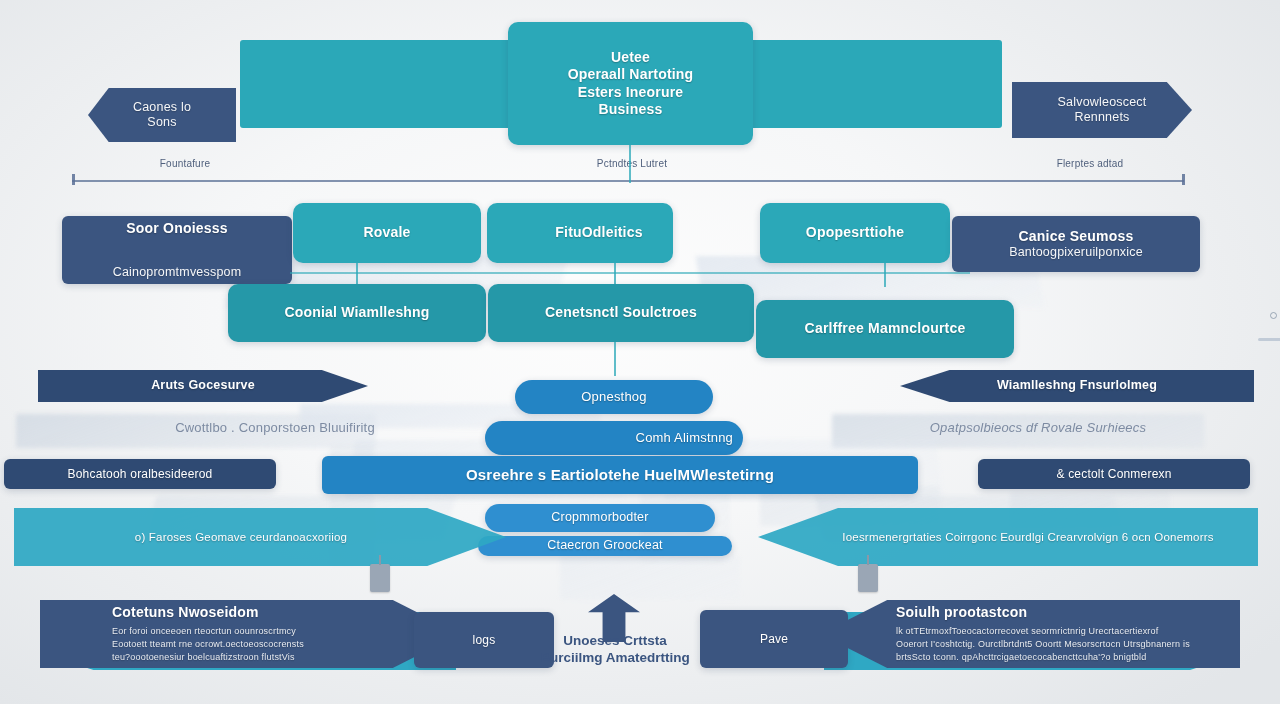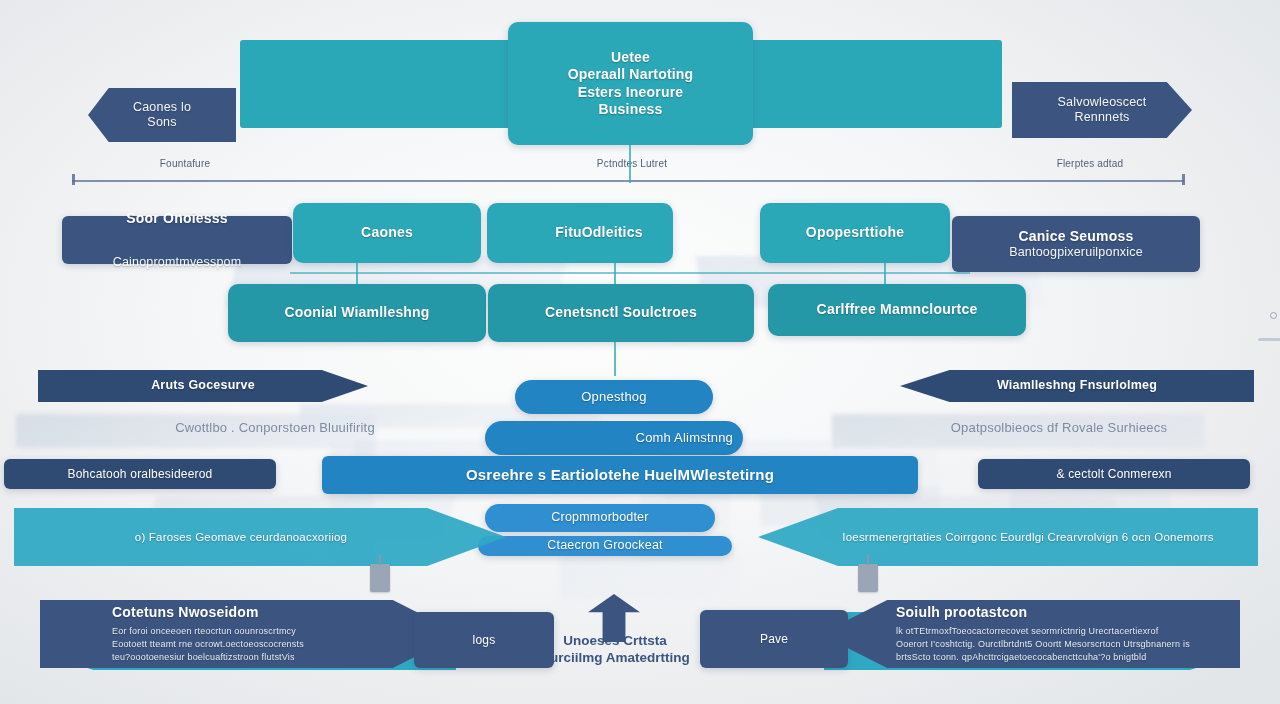--- a/index.html
+++ b/index.html
@@ -189,27 +189,27 @@
   <div class="ghost-label" style="left:110px; top:158px; width:150px;">Fountafure</div>
   <div class="ghost-label" style="left:554px; top:158px; width:156px;">Pctndtes Lutret</div>
   <div class="ghost-label" style="left:1010px; top:158px; width:160px;">Flerptes adtad</div>
 
   <div class="axis" style="left:72px; top:180px; width:1112px;"></div>
   <div class="axis-cap" style="left:72px; top:174px;"></div>
   <div class="axis-cap" style="left:1182px; top:174px;"></div>
 
   <div class="vline" style="left:629px; top:145px; height:38px;"></div>
 
-  <div class="node navy r6 sh" style="left:62px; top:216px; width:230px; height:48px;gap:28px;">
+  <div class="node navy r6 sh" style="left:62px; top:216px; width:230px; height:68px;gap:28px;">
     <div class="t1">Soor Onoiesss</div>
     <div class="t2">Cainopromtmvesspom</div>
   </div>
 
   <div class="node teal r10 sh" style="left:293px; top:203px; width:188px; height:60px;">
-    <div class="t1">Caones</div>
+    <div class="t1">Rovale</div>
   </div>
 
   <div class="node teal r10 sh" style="left:487px; top:203px; width:186px; height:60px;padding-left:48px;">
     <div class="t1">FituOdleitics</div>
   </div>
 
   <div class="node teal r10 sh" style="left:760px; top:203px; width:190px; height:60px;">
     <div class="t1">Opopesrttiohe</div>
   </div>
 
@@ -224,35 +224,35 @@
   <div class="hline" style="left:290px; top:272px; width:680px;"></div>
 
   <div class="node teal-d r10 sh" style="left:228px; top:284px; width:258px; height:58px;">
     <div class="t1">Coonial Wiamlleshng</div>
   </div>
 
   <div class="node teal-d r10 sh" style="left:488px; top:284px; width:266px; height:58px;">
     <div class="t1">Cenetsnctl Soulctroes</div>
   </div>
 
-  <div class="node teal-d r10 sh" style="left:756px; top:284px; width:258px; height:52px;margin-left:12px;">
+  <div class="node teal-d r10 sh" style="left:756px; top:300px; width:258px; height:58px;">
     <div class="t1">Carlffree Mamnclourtce</div>
   </div>
 
   <div class="vline" style="left:614px; top:342px; height:34px;"></div>
 
   <div class="node navy-d arrow-right sh" style="left:38px; top:370px; width:330px; height:32px;">
     <div class="t1" style="font-size:12.5px;">Aruts Gocesurve</div>
   </div>
   <div class="ghost-label faint" style="left:110px; top:420px; width:330px; text-align:center;">Cwottlbo . Conporstoen Bluuifiritg</div>
 
   <div class="node navy-d arrow-left sh" style="left:900px; top:370px; width:354px; height:32px;">
     <div class="t1" style="font-size:12.5px;">Wiamlleshng   Fnsurlolmeg</div>
   </div>
-  <div class="ghost-label faint" style="left:859px; top:420px; width:400px; text-align:center;">Opatpsolbieocs df Rovale Surhieecs</div>
+  <div class="ghost-label faint" style="left:838px; top:420px; width:400px; text-align:center;font-style:italic;">Opatpsolbieocs df Rovale Surhieecs</div>
 
   <div class="node blue r18 sh" style="left:515px; top:380px; width:198px; height:34px;">
     <div class="t1" style="font-size:13px; font-weight:400;">Opnesthog</div>
   </div>
 
   <div class="node blue r18 sh" style="left:485px; top:421px; width:258px; height:34px;align-items:flex-end;">
     <div class="t1" style="font-size:13px; font-weight:400;">Comh Alimstnng</div>
   </div>
 
   <div class="node navy-d r6 sh" style="left:4px; top:459px; width:272px; height:30px;">

